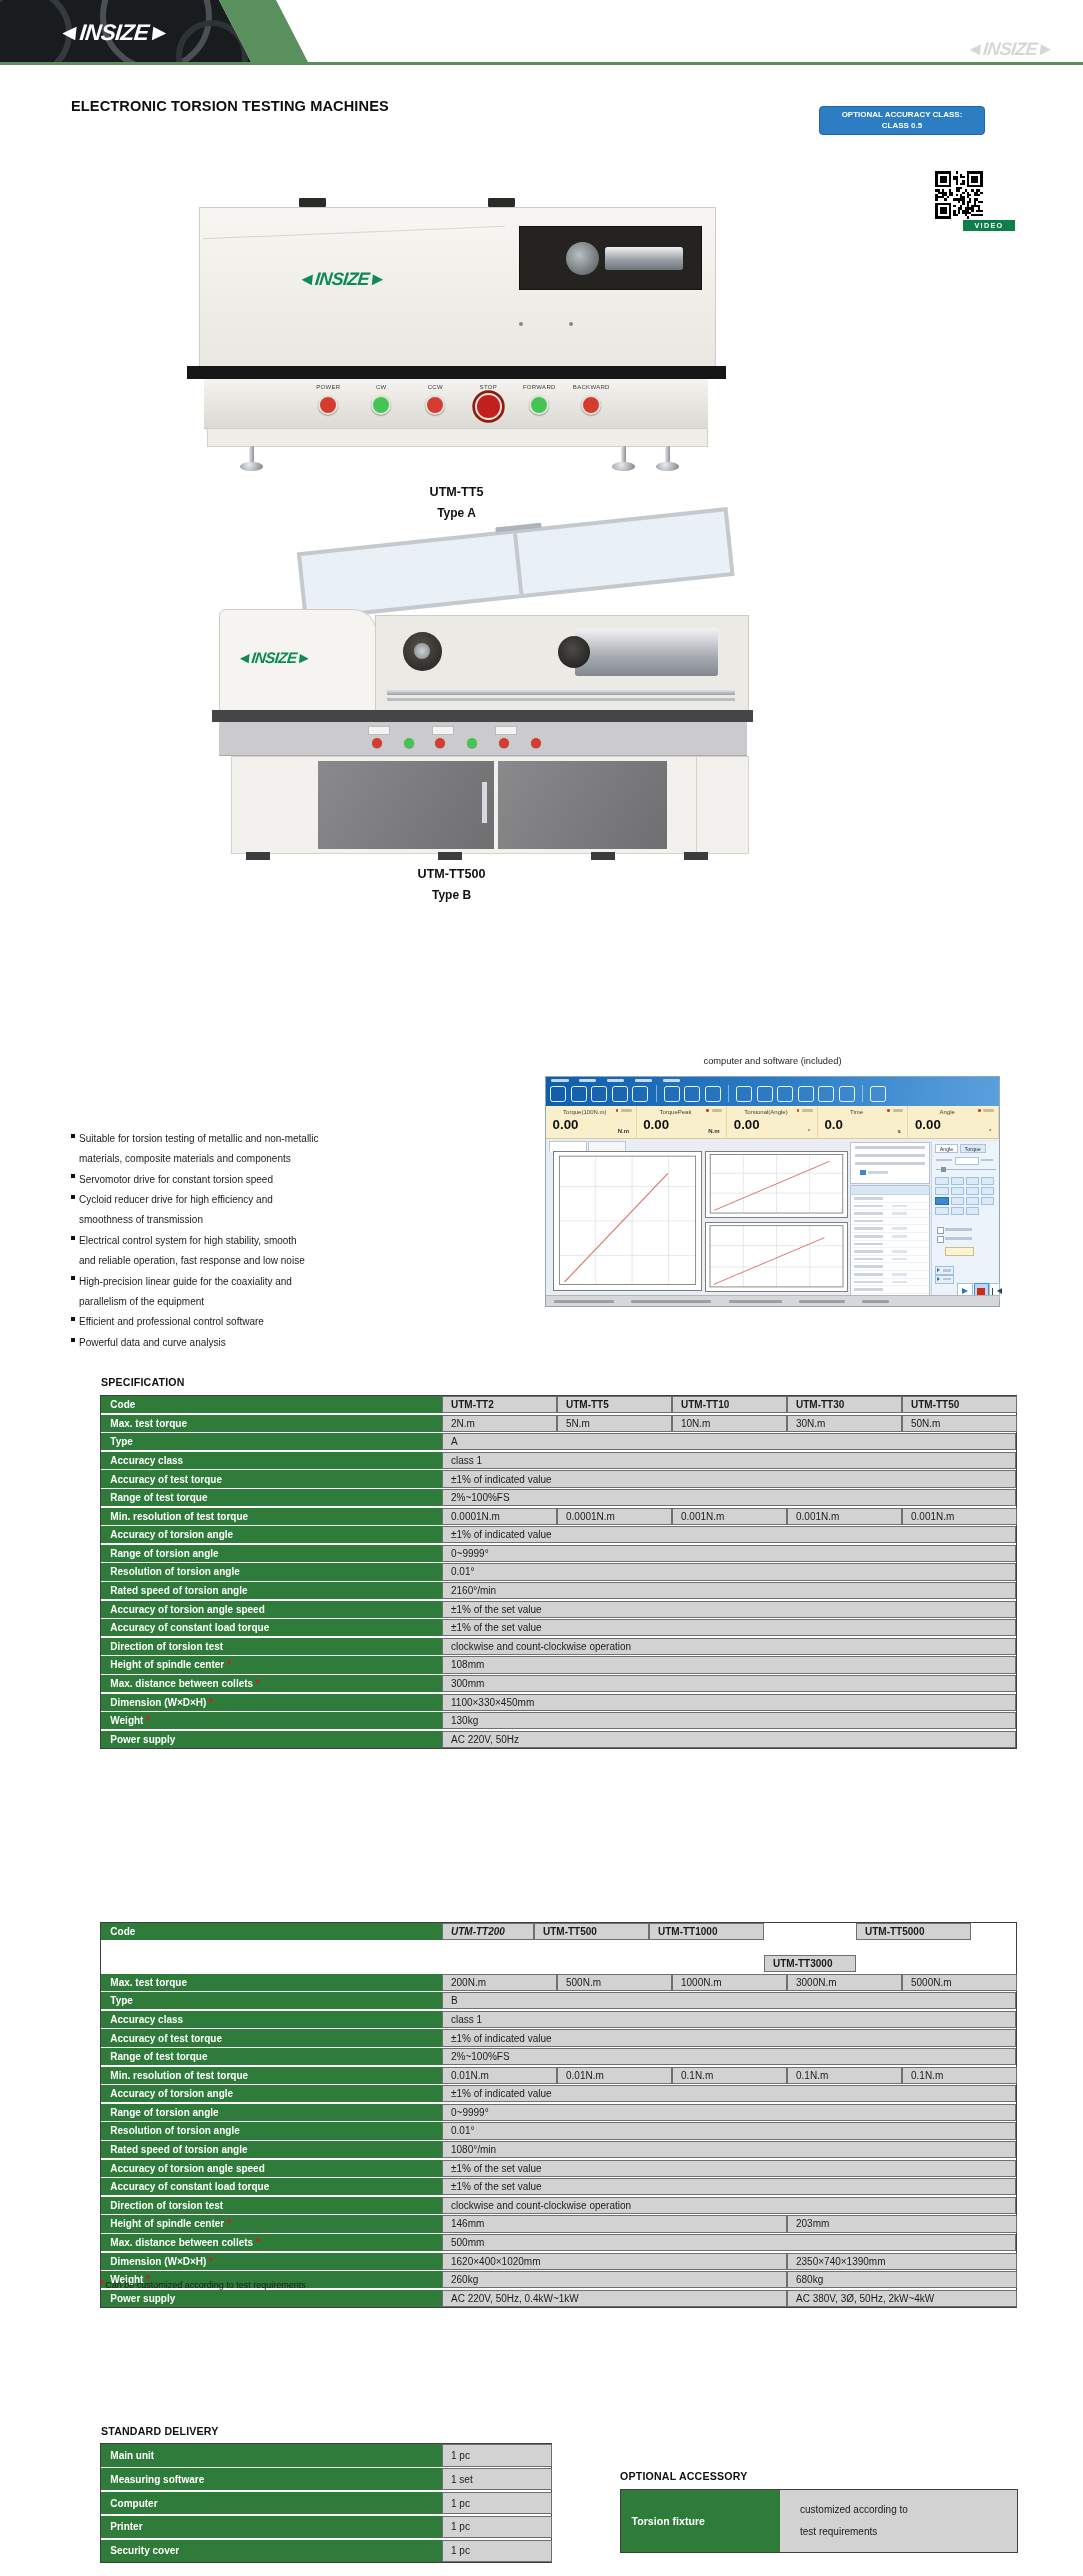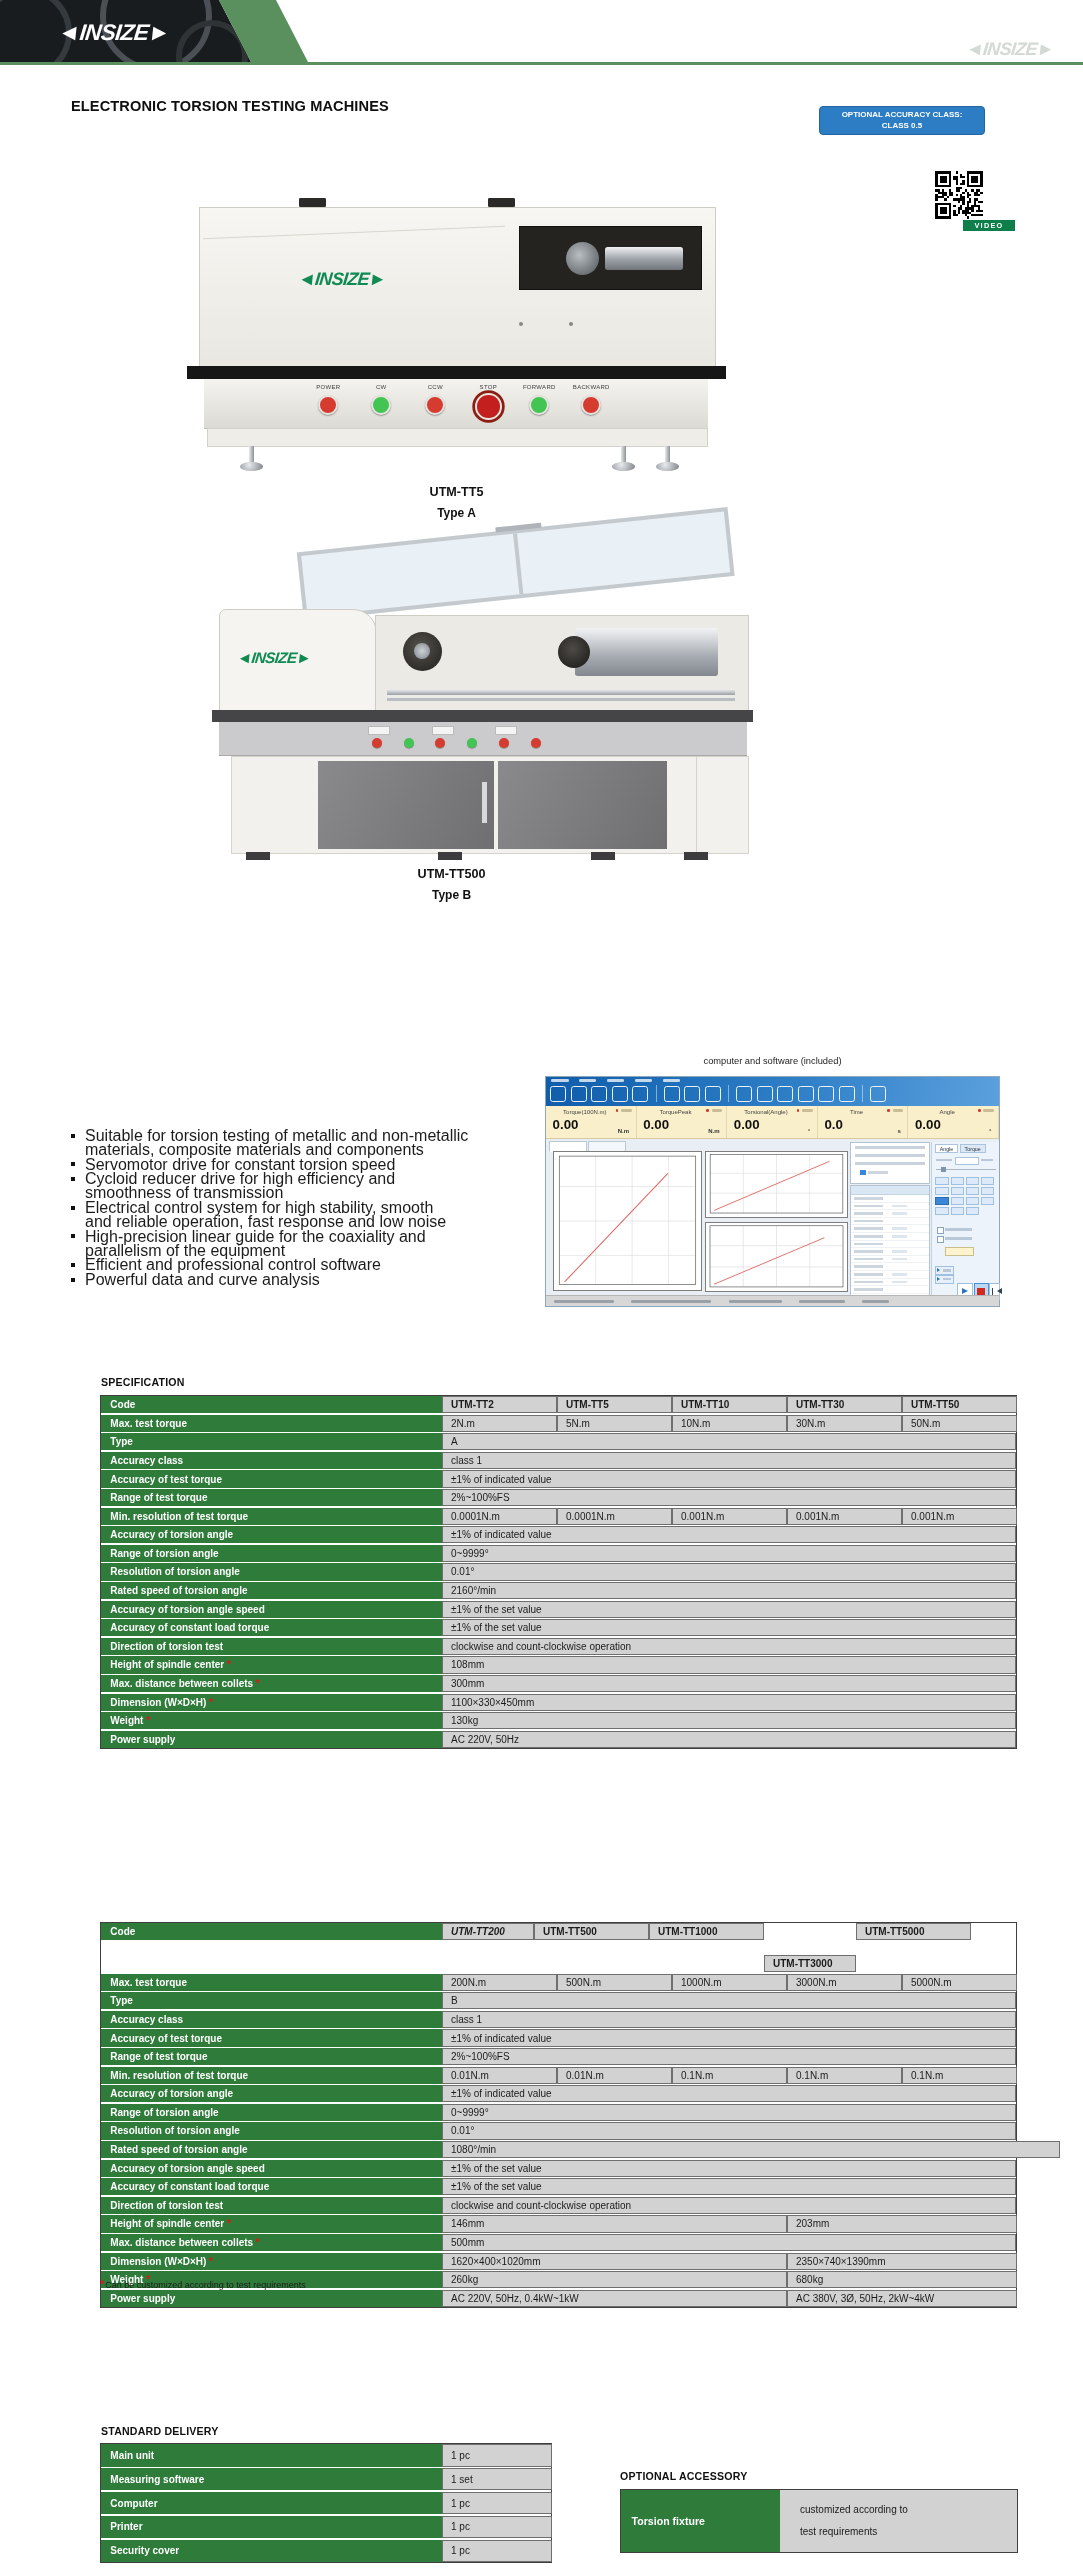--- a/index.html
+++ b/index.html
@@ -159,21 +159,21 @@
   .stopb{background:#bcd7f2;border-color:#4a90d9;}
   .sq{position:absolute;left:2.7px;top:3.3px;width:7.3px;height:7.3px;background:#d02a1e;}
   .rst{position:absolute;left:2px;top:3.3px;width:1.3px;height:7.3px;background:#345;}
   .rst2{position:absolute;left:4.6px;top:3.3px;width:0;height:0;border:3.3px solid transparent;border-right:5.3px solid #345;}
   .sw-status{position:absolute;left:0;bottom:0;width:100%;height:10.6px;background:#d7d7d7;
     border-top:0.7px solid #b5b5b5;display:flex;align-items:center;gap:17.3px;padding-left:8px;box-sizing:border-box;}
   .sw-status i{display:block;height:2.7px;background:#9aa0a6;border-radius:1.3px;}
 
   
   .features{position:absolute;left:71px;top:1129px;width:458px;}
-  .feat{display:flex;gap:10px;color:#1c1c1c;font-size:16px;line-height:14px;margin-bottom:0.7px;}
+  .feat{display:flex;gap:4px;color:#1c1c1c;font-size:10px;line-height:20px;margin-bottom:0.7px;}
   .feat .sq2{flex:0 0 auto;width:4px;height:4px;background:#111;margin-top:4.6px;}
   .feat .tx{white-space:pre-line;}
 
   
   .sec-h{position:absolute;font-size:10.6px;font-weight:800;color:#101010;letter-spacing:0.2px;}
   .spec-wrap{position:absolute;border:1.3px solid #3f3f3f;background:#fff;}
   .trow{display:flex;margin-bottom:1.3px;}
   .trow:last-child{margin-bottom:0;}
   .lcell{background:#2e7b3a;color:#fff;font-weight:700;font-size:10px;display:flex;
     align-items:center;padding-left:9.3px;box-sizing:border-box;height:17.3px;flex:0 0 auto;}
@@ -862,21 +862,21 @@
       <div class="trow">
         <div class="lcell" style="width: 341px;">Range of torsion angle</div>
         <div class="vcell" style="width: 574px;">0~9999°</div>
       </div>
       <div class="trow">
         <div class="lcell" style="width: 341px;">Resolution of torsion angle</div>
         <div class="vcell" style="width: 574px;">0.01°</div>
       </div>
       <div class="trow">
         <div class="lcell" style="width: 341px;">Rated speed of torsion angle</div>
-        <div class="vcell" style="width: 618px;">1080°/min</div>
+        <div class="vcell" style="width: 574px;">1080°/min</div>
       </div>
       <div class="trow">
         <div class="lcell" style="width: 341px;">Accuracy of torsion angle speed</div>
         <div class="vcell" style="width: 574px;">±1% of the set value</div>
       </div>
       <div class="trow">
         <div class="lcell" style="width: 341px;">Accuracy of constant load torque</div>
         <div class="vcell" style="width: 574px;">±1% of the set value</div>
       </div>
       <div class="trow">

